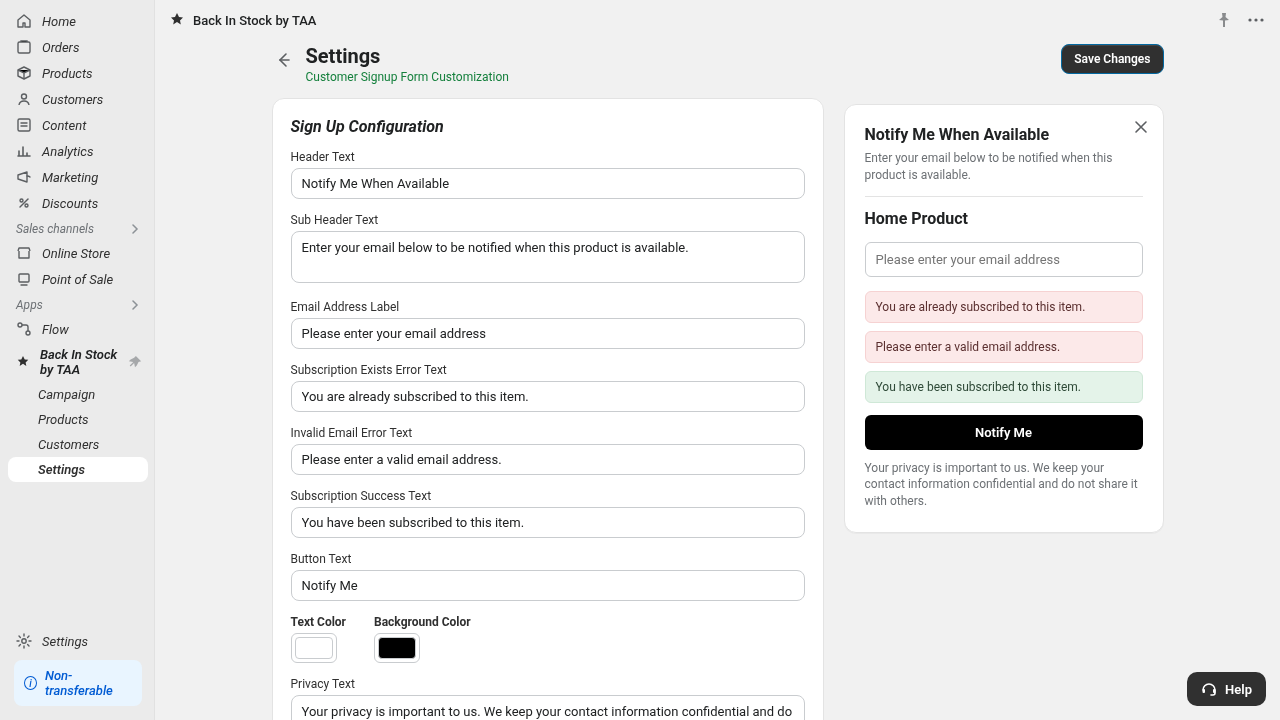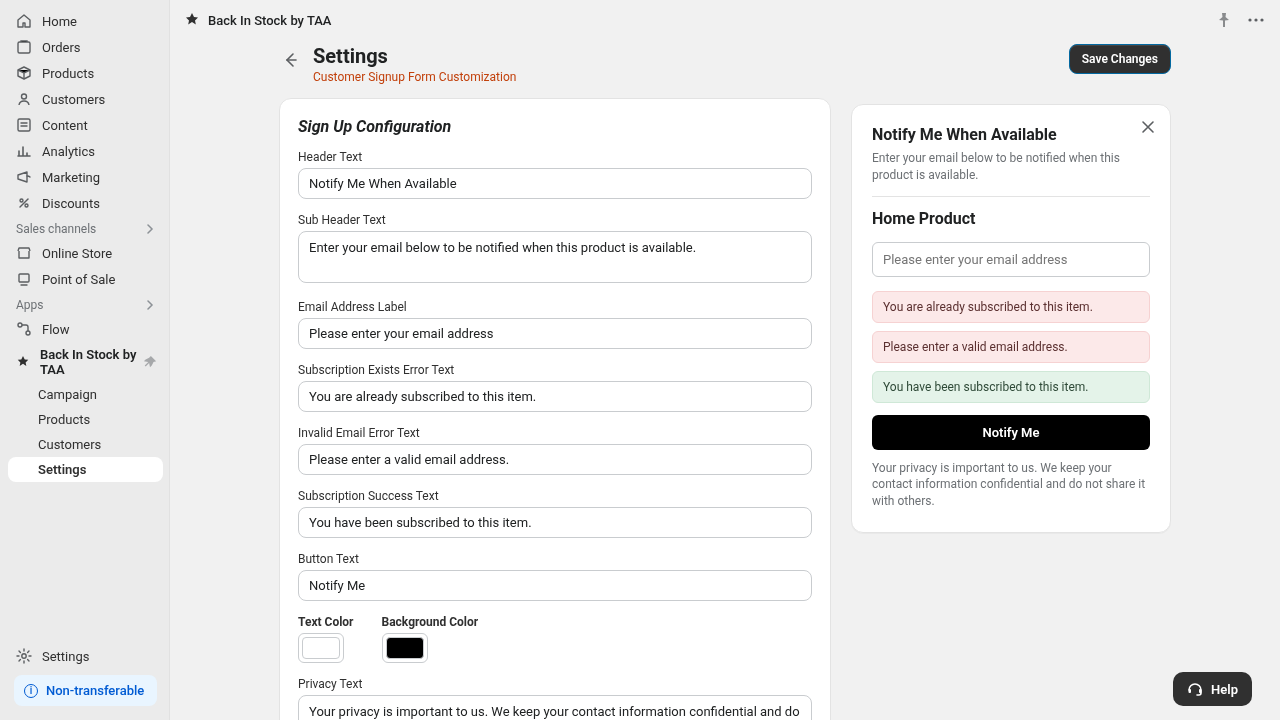--- a/index.html
+++ b/index.html
@@ -1,19 +1,19 @@
 <!DOCTYPE html>
 <html><head>
   <meta charset="utf-8">
   <style>
     * { margin:0; padding:0; box-sizing:border-box; font-family:-apple-system,BlinkMacSystemFont,"Segoe UI",Roboto,sans-serif; }
     body { background:#f1f1f1; color:#202223; font-size:13px; width:1280px; height:720px; overflow:hidden; }
     .app { display:flex; height:100%; }
     
-    .sidebar { width:170px; background:#ebebeb; border-right:1px solid #e1e1e1; display:flex; flex-direction:column; padding:8px 6px 8px 8px; }
+    .sidebar { width:155px; background:#ebebeb; border-right:1px solid #e1e1e1; display:flex; flex-direction:column; padding:8px 6px 8px 8px;font-style:italic; }
     .nav-item { display:flex; align-items:center; gap:10px; padding:5px 8px; border-radius:6px; cursor:pointer; color:#303030; }
     .nav-item .icn { width:16px; height:16px; display:flex; align-items:center; justify-content:center; color:#5c5f62; }
     .section-head { display:flex; align-items:center; justify-content:space-between; padding:6px 8px 4px; font-size:12px; color:#6d7175;text-align:center; }
     .section-head .chev { color:#8c9196; }
     .subnav .nav-item { padding-left:30px; font-size:13px; }
     .subnav .nav-item.active { background:#fff; border-radius:8px; font-weight:600; }
     .app-pin-row { display:flex; align-items:center; justify-content:space-between; padding:5px 6px 5px 8px; }
     .app-pin-row .left { display:flex; align-items:center; gap:10px; font-weight:600; }
     .app-pin-row .pin { color:#6d7175; }
     .sidebar-spacer { flex:1; }
@@ -23,21 +23,21 @@
     .main { flex:1; display:flex; flex-direction:column; }
     .topbar { height:40px; display:flex; align-items:center; justify-content:space-between; padding:0 14px 0 14px; }
     .topbar .left { display:flex; align-items:center; gap:8px; font-weight:500; }
     .topbar .right { display:flex; align-items:center; gap:12px; color:#5c5f62; }
     .topbar .icon-btn { width:20px; height:20px; display:flex; align-items:center; justify-content:center; cursor:pointer; }
     .content { flex:1; overflow:auto; padding:4px 18px 24px 18px; }
     .page-head { display:flex; align-items:flex-start; justify-content:space-between; max-width:892px; margin:0 auto 14px; padding-left:0; }
     .page-head .titles { display:flex; align-items:flex-start; gap:10px; }
     .back-arrow { width:24px; height:24px; display:flex; align-items:center; justify-content:center; margin-top:4px; cursor:pointer; color:#5c5f62; }
     .page-head h1 { font-size:20px; font-weight:700; }
-    .page-head .sub { font-size:12px; color:#c2410c; margin-top:2px; }
+    .page-head .sub { font-size:12px; color:#15803d; margin-top:2px; }
     .save-btn { background:#303030; color:#fff; border:1px solid #0369a1; border-radius:8px; padding:7px 12px; font-size:12px; font-weight:600; cursor:pointer; box-shadow:inset 0 1px 0 rgba(255,255,255,.1); }
     .cols { display:flex; gap:20px; max-width:892px; margin:0 auto; align-items:flex-start; }
     .card { background:#fff; border:1px solid #e3e3e3; border-radius:12px; box-shadow:0 1px 0 rgba(0,0,0,.03); }
     .card.left { width:552px; padding:18px 18px 20px; }
     .card.right { width:320px; padding:20px 20px 22px; position:relative; margin-top:6px; }
     .card.left h2 { font-size:16px; font-weight:700; margin-bottom:14px;font-style:italic; }
     .field { margin-bottom:14px; }
     .field label { display:block; font-size:12px; color:#303030; margin-bottom:4px; }
     .input, .textarea { width:100%; border:1px solid #c9cccf; border-radius:8px; padding:7px 10px; font-size:13px; color:#202223; background:#fff; }
     .textarea { resize:none; line-height:1.4; }
@@ -49,21 +49,21 @@
     .preview h3 { font-size:16px; font-weight:700; margin-bottom:6px; }
     .preview .desc { font-size:12px; color:#6d7175; line-height:1.4; padding-bottom:12px; border-bottom:1px solid #e3e3e3; margin-bottom:12px; }
     .preview .product { font-size:16px; font-weight:700; margin-bottom:14px; }
     .preview-input { width:100%; border:1px solid #c9cccf; border-radius:6px; padding:9px 10px; font-size:13px; color:#6d7175; margin-bottom:14px; }
     .alert { border-radius:6px; padding:8px 10px; font-size:12px; margin-bottom:8px; }
     .alert.err { background:#fce9e9; color:#5b3030; border:1px solid #f6d2d2; }
     .alert.ok  { background:#e4f3e9; color:#2f4a38; border:1px solid #cfe8d7; }
     .notify-btn { width:100%; background:#000; color:#fff; border-radius:6px; padding:10px 0; font-size:13px; font-weight:600; margin-top:4px; cursor:pointer; border:none; }
     .privacy { font-size:12px; color:#6d7175; line-height:1.4; margin-top:10px; }
     
-    .help-fab { position:fixed; right:28px; bottom:14px; background:#303030; color:#fff; border-radius:10px; padding:9px 14px; display:flex; align-items:center; gap:8px; font-weight:600; cursor:pointer; }
+    .help-fab { position:fixed; right:14px; bottom:14px; background:#303030; color:#fff; border-radius:10px; padding:9px 14px; display:flex; align-items:center; gap:8px; font-weight:600; cursor:pointer; }
     svg { display:block; }
   </style>
 </head>
 <body>
 
 <div class="app">
 
   <aside class="sidebar">
     <div id="primary-nav">
         <div class="nav-item">

